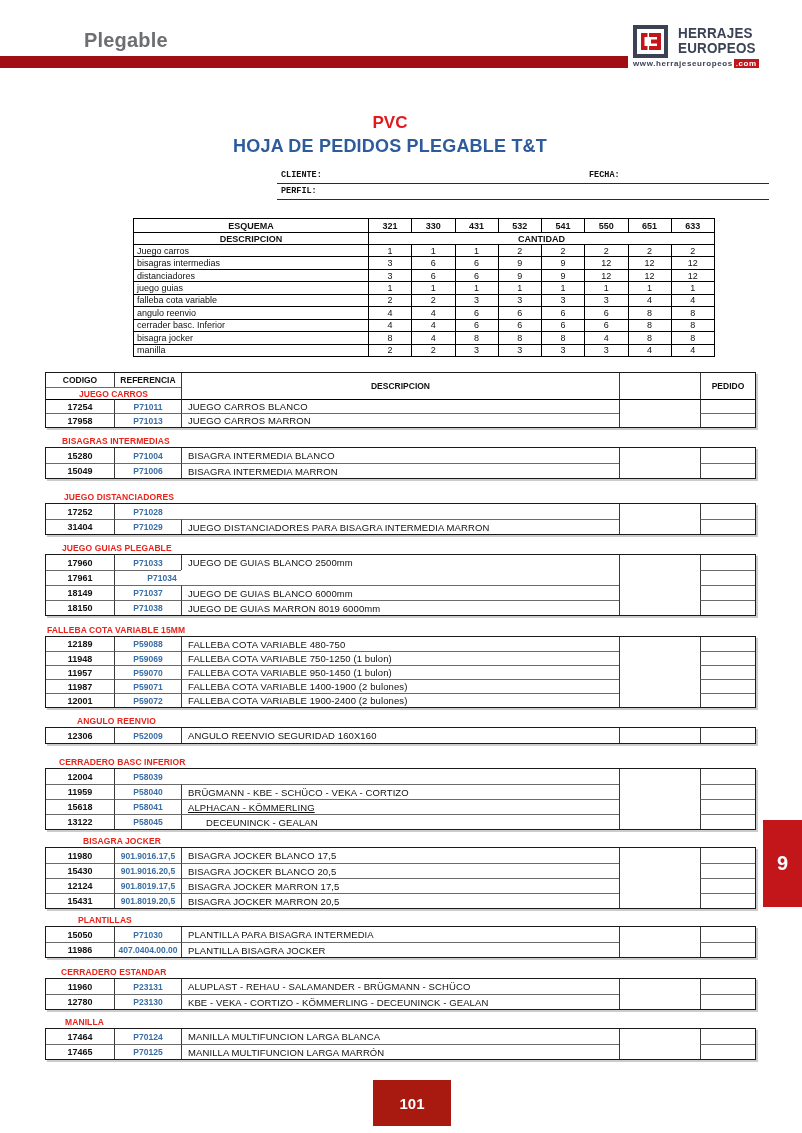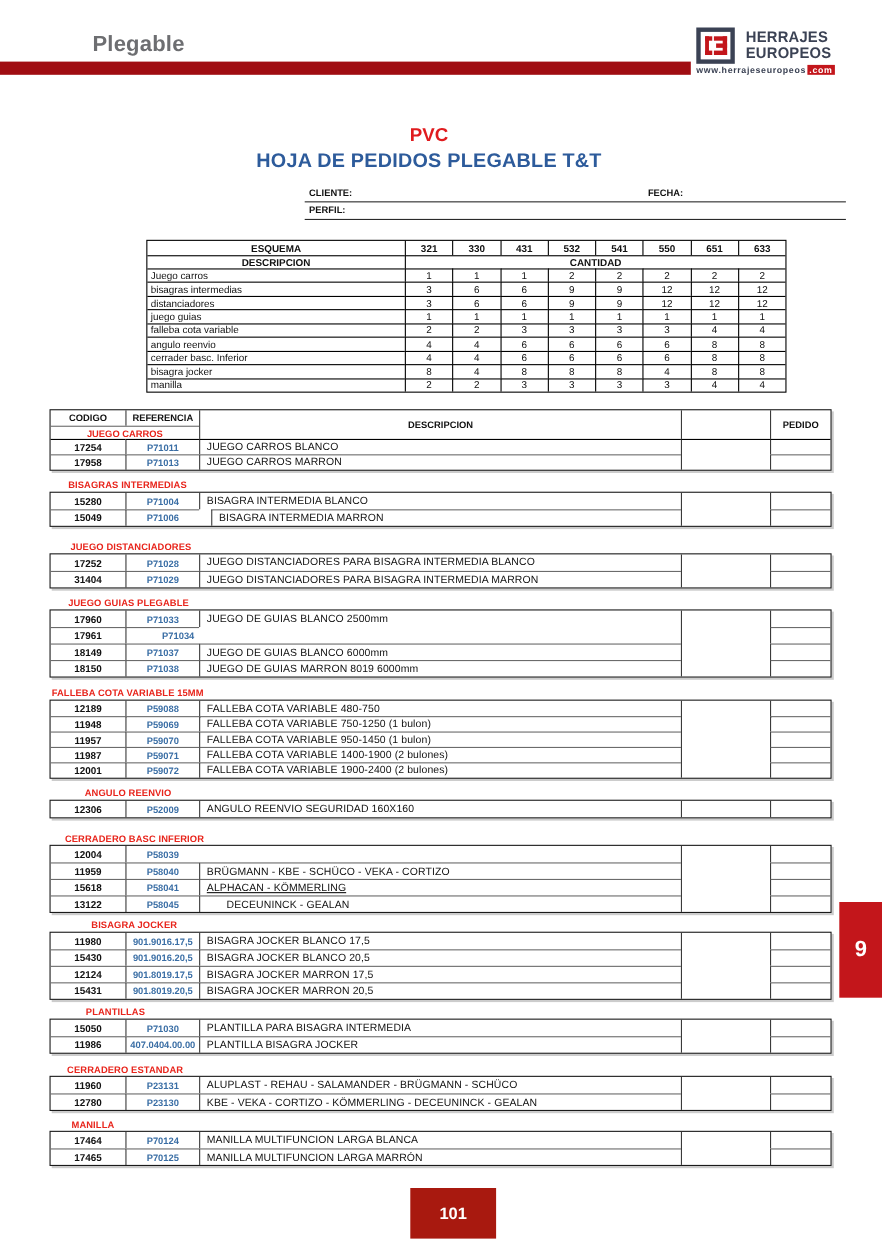--- a/index.html
+++ b/index.html
@@ -15,21 +15,21 @@
                 font-size:14px; line-height:15px; letter-spacing:0.2px; transform:scaleX(0.96); transform-origin:left top; }
   .logo-url { left:633px; top:59px; font-size:8px; font-weight:bold; color:var(--logo-slate,#3b4254); letter-spacing:0.6px; }
   .logo-url .com { background:var(--chapter-red,#c3161b); color:#fff; padding:0 2px; margin-left:1px; }
 
   
   .pvc { left:0; top:113px; width:780px; text-align:center; color:var(--pvc-red,#e01b1e); font-size:17px; font-weight:bold; }
   .form-title { left:0; top:136px; width:780px; text-align:center; color:var(--title-blue,#2d5b9b);
                 font-size:18px; font-weight:bold; letter-spacing:0.2px; }
 
   
-  .fld { font-size:8.5px; font-weight:bold; color:#111; }
+  .fld { font-size:8.5px; font-weight:bold; color:#111;font-family:Liberation Mono, monospace; }
   .f-cliente { left:281px; top:170px; } .f-fecha { left:589px; top:170px; } .f-perfil { left:281px; top:186px; }
   .fline { height:0; border-top:1.2px solid #2a2a2a; }
   .l-cliente { left:277px; top:183px; width:492px; } .l-perfil { left:277px; top:199px; width:492px; }
 
   
   .schema { left:133px; top:218px; width:582px; height:139px; border:1.6px solid #000;
             box-sizing:border-box; display:grid; grid-template-columns:234px repeat(8,1fr);
             grid-template-rows:13px 12px repeat(9,1fr); background:#fff; }
   .schema .sc { display:flex; align-items:center; justify-content:center; font-size:9px;
                 border-left:1px solid #000; border-top:1px solid #000; overflow:hidden; }
@@ -211,29 +211,28 @@
         <div class="c tt" style="grid-area: 3 / 4 / span 2;"></div>
       </div>
       <div class="abs sec-label" style="left: 62px; top: 436px;">BISAGRAS INTERMEDIAS</div>
       <div class="abs otable" style="top: 447px; grid-template-rows: repeat(2, 15px);">
         <div class="c codigo nl nt" style="grid-area: 1 / 1;">15280</div>
         <div class="c ref nt" style="grid-area: 1 / 2;">P71004</div>
         <div class="c desc nt" style="grid-area: 1 / 3;">BISAGRA INTERMEDIA BLANCO</div>
         <div class="c pedido nt" style="grid-area: 1 / 5;"></div>
         <div class="c codigo nl" style="grid-area: 2 / 1;">15049</div>
         <div class="c ref" style="grid-area: 2 / 2;">P71006</div>
-        <div class="c desc" style="grid-area: 2 / 3; margin-left: 11px;">BISAGRA INTERMEDIA MARRON</div>
+        <div class="c desc" style="grid-area: 2 / 3;">BISAGRA INTERMEDIA MARRON</div>
         <div class="c pedido" style="grid-area: 2 / 5;"></div>
         <div class="c nt" style="grid-area: 1 / 4 / span 2;"></div>
       </div>
       <div class="abs sec-label" style="left: 64px; top: 492px;">JUEGO DISTANCIADORES</div>
       <div class="abs otable" style="top: 503px; grid-template-rows: repeat(2, 15px);">
         <div class="c codigo nl nt" style="grid-area: 1 / 1;">17252</div>
         <div class="c ref nt" style="grid-area: 1 / 2;">P71028</div>
-        <div class="c desc nt" style="grid-area: 1 / 3;">JUEGO DISTANCIADORES PARA BISAGRA INTERMEDIA BLANCO</div>
         <div class="c pedido nt" style="grid-area: 1 / 5;"></div>
         <div class="c codigo nl" style="grid-area: 2 / 1;">31404</div>
         <div class="c ref" style="grid-area: 2 / 2;">P71029</div>
         <div class="c desc" style="grid-area: 2 / 3;">JUEGO DISTANCIADORES PARA BISAGRA INTERMEDIA MARRON</div>
         <div class="c pedido" style="grid-area: 2 / 5;"></div>
         <div class="c nt" style="grid-area: 1 / 4 / span 2;"></div>
       </div>
       <div class="abs sec-label" style="left: 62px; top: 543px;">JUEGO GUIAS PLEGABLE</div>
       <div class="abs otable" style="top: 554px; grid-template-rows: repeat(4, 15px);">
         <div class="c codigo nl nt" style="grid-area: 1 / 1;">17960</div>

